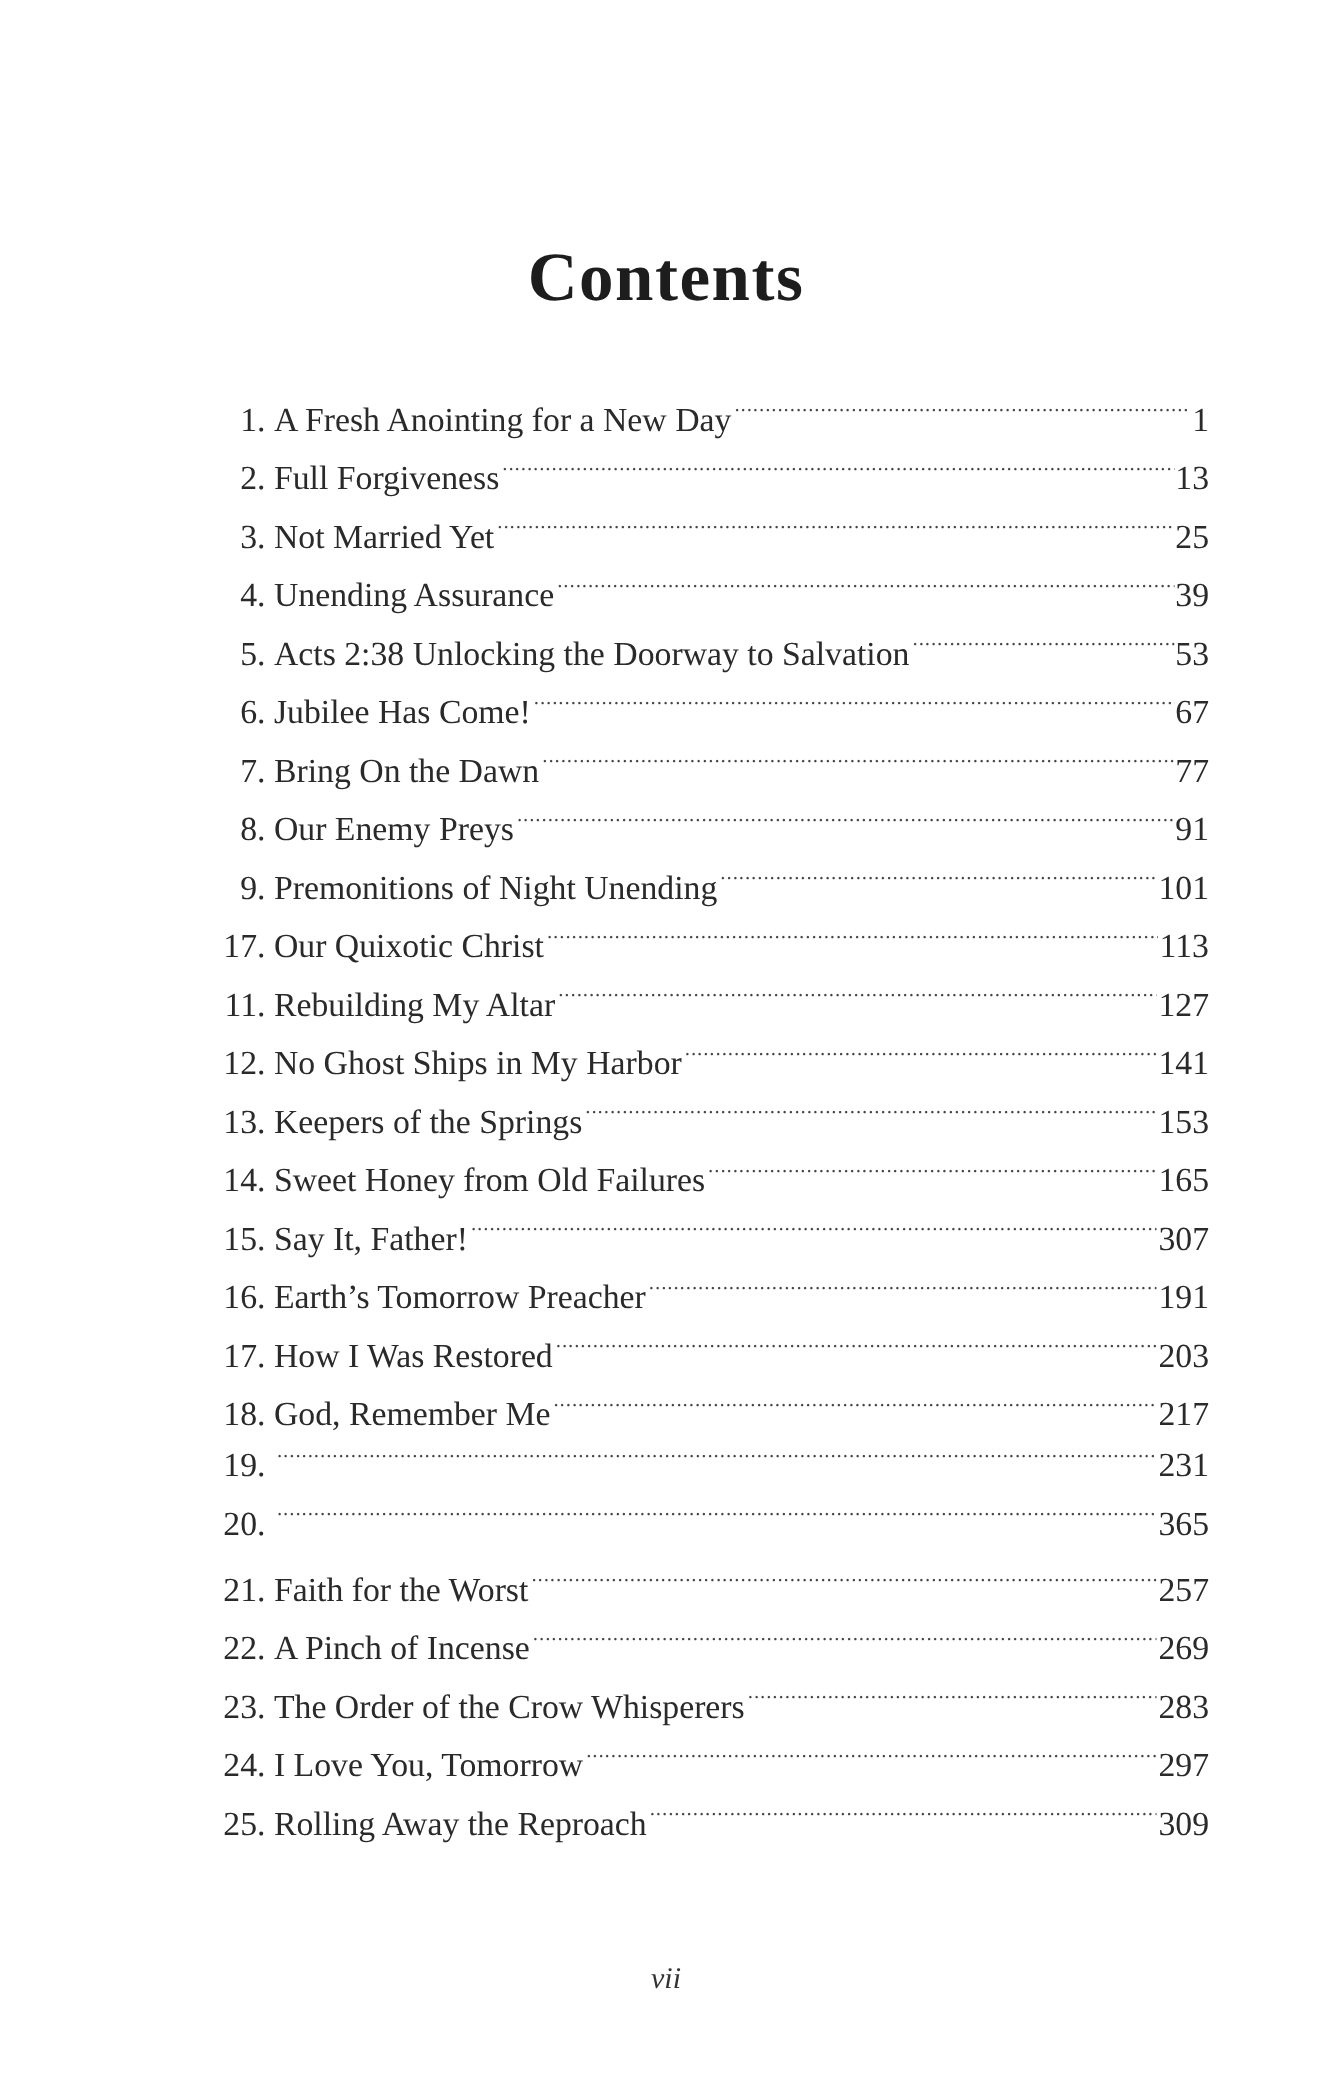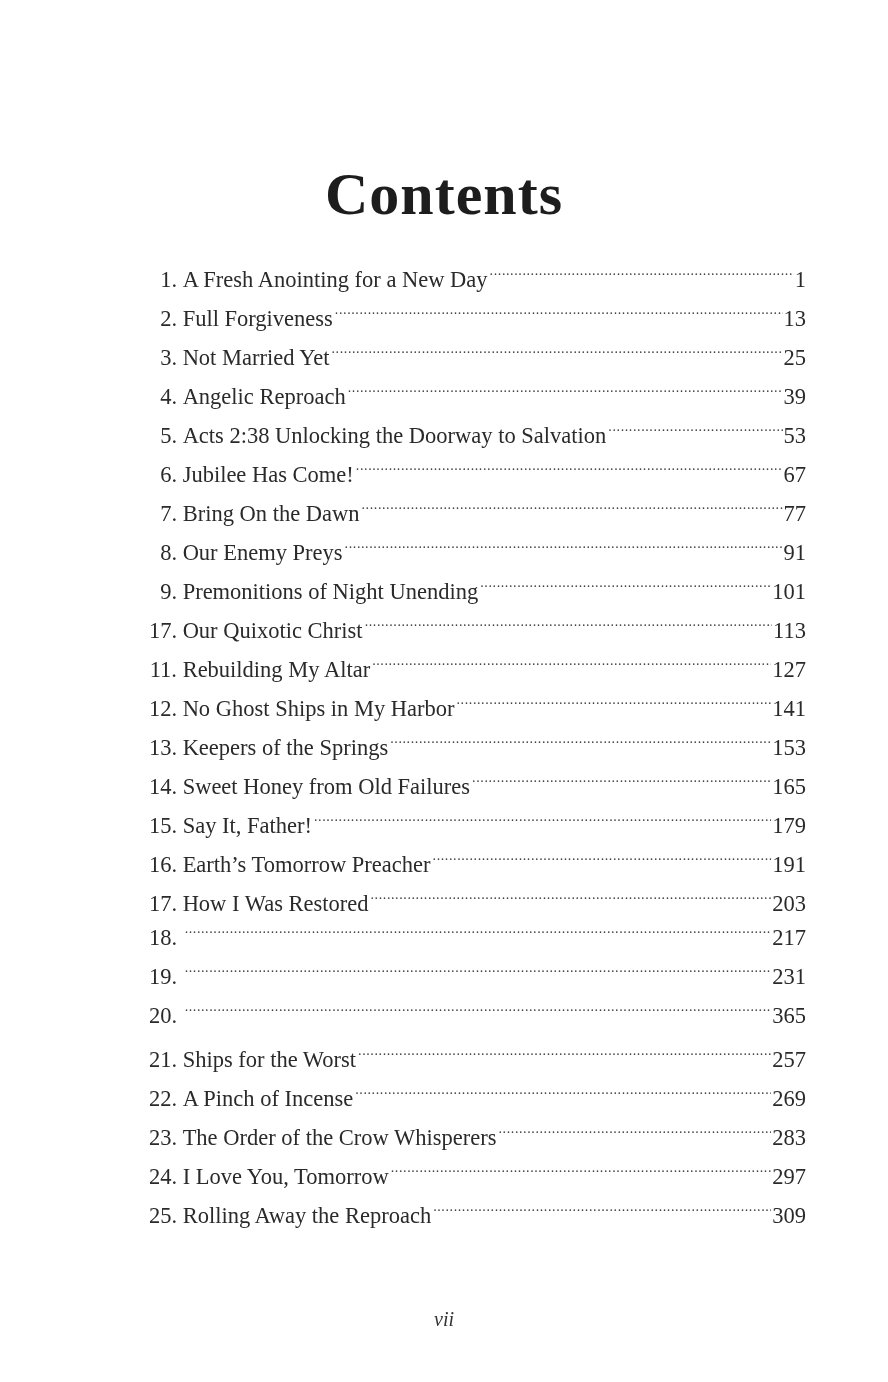--- a/index.html
+++ b/index.html
@@ -3,21 +3,21 @@
 <meta charset="utf-8">
 <style>
   html, body { margin: 0; padding: 0; }
   body {
     width: 888px; height: 1382px; background: #ffffff; position: relative;
     font-family: "Liberation Serif", "DejaVu Serif", serif; color: #222;
     overflow: hidden;
   }
   .title {
     position: absolute; top: 124px; left: 0; width: 100%;
-    text-align: center; font-size: 60px; font-weight: bold; letter-spacing: 1px;
+    text-align: center; font-size: 46px; font-weight: bold; letter-spacing: 1px;
     color: #1d1d1d; line-height: 60px;
   }
   .toc {
     position: absolute; top: 243px; left: 140px; width: 666px;
     margin: 0; padding: 0; list-style: none;
   }
   .toc-row {
     display: flex; align-items: baseline; height: 39px;
     font-size: 22.5px; line-height: 39px; color: #2a2a2a;
   }
@@ -39,37 +39,37 @@
 </style>
 </head>
 <body>
 
 <h1 class="title">Contents</h1>
 
 <ul class="toc">
   <li class="toc-row"><span class="num">1.</span>&nbsp;<span class="label">A Fresh Anointing for a New Day</span><span class="dots"></span><span class="page">1</span></li>
   <li class="toc-row"><span class="num">2.</span>&nbsp;<span class="label">Full Forgiveness</span><span class="dots"></span><span class="page">13</span></li>
   <li class="toc-row"><span class="num">3.</span>&nbsp;<span class="label">Not Married Yet</span><span class="dots"></span><span class="page">25</span></li>
-  <li class="toc-row"><span class="num">4.</span>&nbsp;<span class="label">Angelic Reproach</span><span class="dots"></span><span class="page">39</span></li>
+  <li class="toc-row"><span class="num">4.</span>&nbsp;<span class="label">Unending Assurance</span><span class="dots"></span><span class="page">39</span></li>
   <li class="toc-row"><span class="num">5.</span>&nbsp;<span class="label">Acts 2:38 Unlocking the Doorway to Salvation</span><span class="dots"></span><span class="page">53</span></li>
   <li class="toc-row"><span class="num">6.</span>&nbsp;<span class="label">Jubilee Has Come!</span><span class="dots"></span><span class="page">67</span></li>
   <li class="toc-row"><span class="num">7.</span>&nbsp;<span class="label">Bring On the Dawn</span><span class="dots"></span><span class="page">77</span></li>
   <li class="toc-row"><span class="num">8.</span>&nbsp;<span class="label">Our Enemy Preys</span><span class="dots"></span><span class="page">91</span></li>
   <li class="toc-row"><span class="num">9.</span>&nbsp;<span class="label">Premonitions of Night Unending</span><span class="dots"></span><span class="page">101</span></li>
   <li class="toc-row"><span class="num">17.</span>&nbsp;<span class="label">Our Quixotic Christ</span><span class="dots"></span><span class="page">113</span></li>
   <li class="toc-row"><span class="num">11.</span>&nbsp;<span class="label">Rebuilding My Altar</span><span class="dots"></span><span class="page">127</span></li>
   <li class="toc-row"><span class="num">12.</span>&nbsp;<span class="label">No Ghost Ships in My Harbor</span><span class="dots"></span><span class="page">141</span></li>
   <li class="toc-row"><span class="num">13.</span>&nbsp;<span class="label">Keepers of the Springs</span><span class="dots"></span><span class="page">153</span></li>
   <li class="toc-row"><span class="num">14.</span>&nbsp;<span class="label">Sweet Honey from Old Failures</span><span class="dots"></span><span class="page">165</span></li>
-  <li class="toc-row"><span class="num">15.</span>&nbsp;<span class="label">Say It, Father!</span><span class="dots"></span><span class="page">179</span></li>
+  <li class="toc-row"><span class="num">15.</span>&nbsp;<span class="label">Say It, Father!</span><span class="dots"></span><span class="page">307</span></li>
   <li class="toc-row"><span class="num">16.</span>&nbsp;<span class="label">Earth’s Tomorrow Preacher</span><span class="dots"></span><span class="page">191</span></li>
   <li class="toc-row"><span class="num">17.</span>&nbsp;<span class="label">How I Was Restored</span><span class="dots"></span><span class="page">203</span></li>
-  <li class="toc-row"><span class="num">18.</span>&nbsp;<span class="dots"></span><span class="page">217</span></li>
+  <li class="toc-row"><span class="num">18.</span>&nbsp;<span class="label">God, Remember Me</span><span class="dots"></span><span class="page">217</span></li>
   <li class="toc-row"><span class="num">19.</span>&nbsp;<span class="dots"></span><span class="page">231</span></li>
   <li class="toc-row"><span class="num">20.</span>&nbsp;<span class="dots"></span><span class="page">365</span></li>
-  <li class="toc-row"><span class="num">21.</span>&nbsp;<span class="label">Ships for the Worst</span><span class="dots"></span><span class="page">257</span></li>
+  <li class="toc-row"><span class="num">21.</span>&nbsp;<span class="label">Faith for the Worst</span><span class="dots"></span><span class="page">257</span></li>
   <li class="toc-row"><span class="num">22.</span>&nbsp;<span class="label">A Pinch of Incense</span><span class="dots"></span><span class="page">269</span></li>
   <li class="toc-row"><span class="num">23.</span>&nbsp;<span class="label">The Order of the Crow Whisperers</span><span class="dots"></span><span class="page">283</span></li>
   <li class="toc-row"><span class="num">24.</span>&nbsp;<span class="label">I Love You, Tomorrow</span><span class="dots"></span><span class="page">297</span></li>
   <li class="toc-row"><span class="num">25.</span>&nbsp;<span class="label">Rolling Away the Reproach</span><span class="dots"></span><span class="page">309</span></li>
 </ul>
 
 <div class="footer">vii</div>
 
 </body></html>

